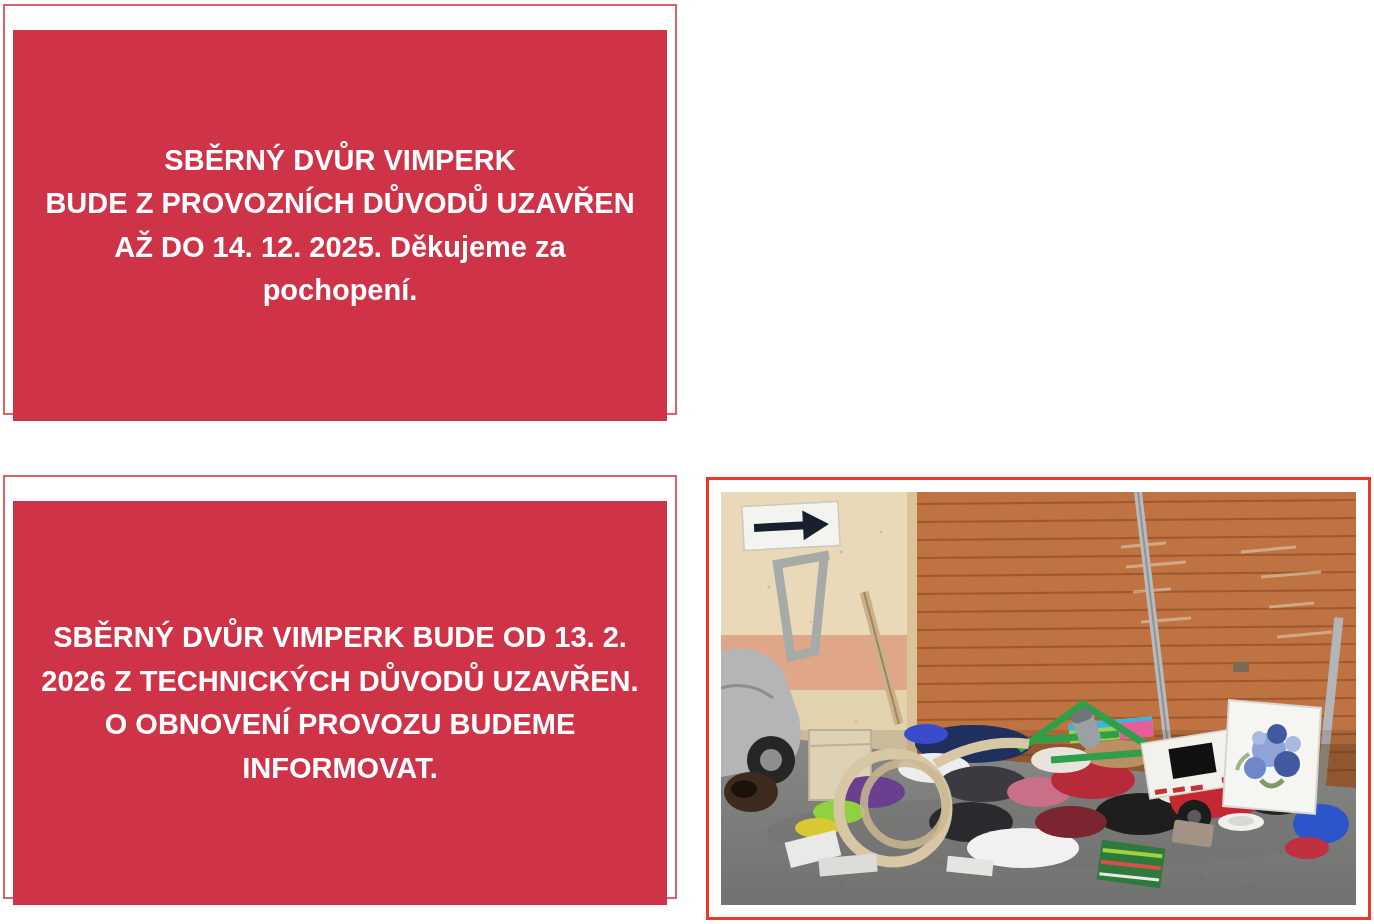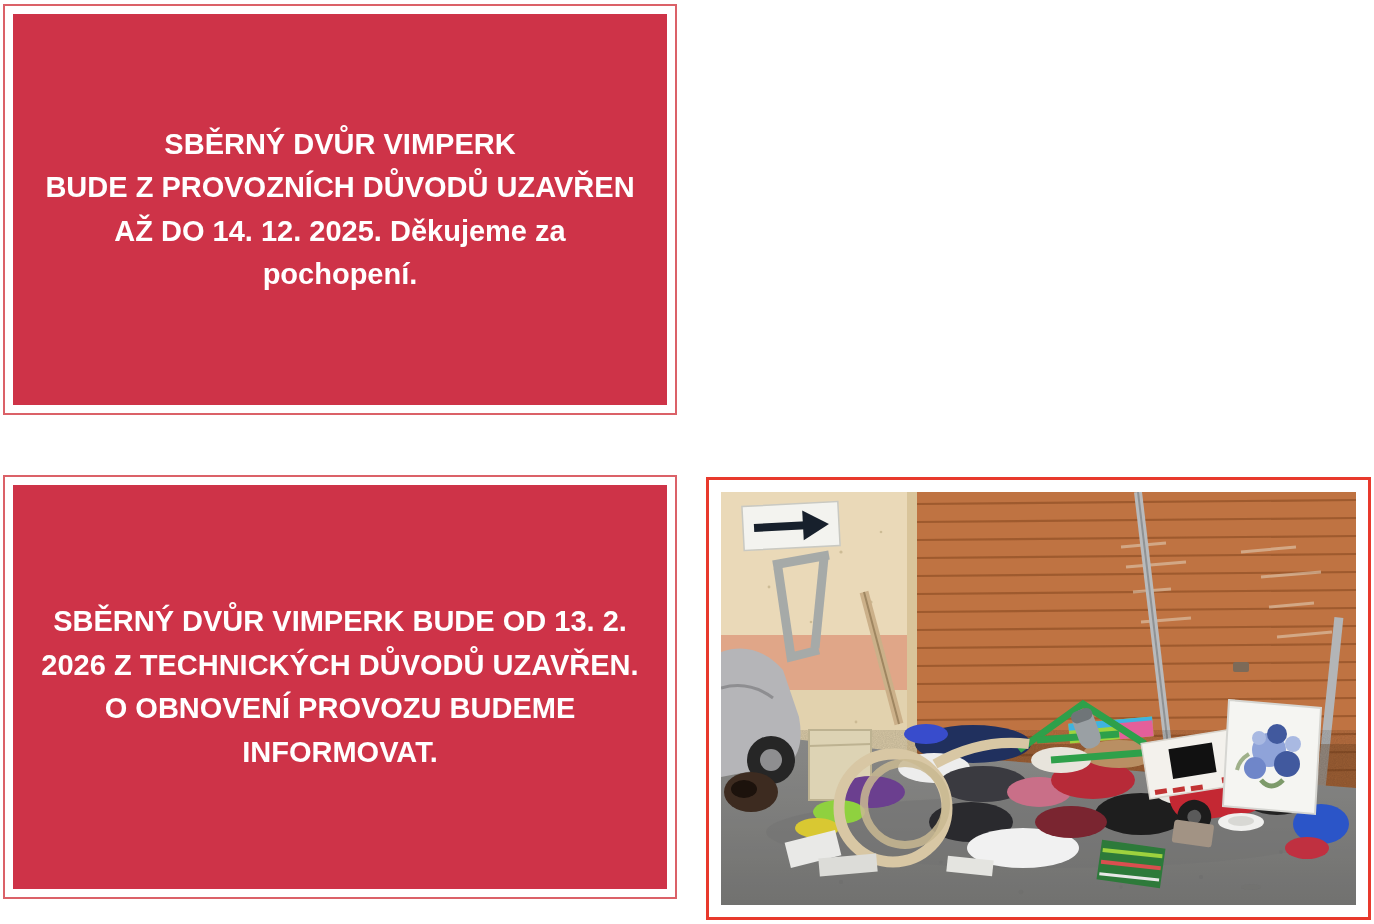--- a/index.html
+++ b/index.html
@@ -29,20 +29,21 @@
     padding:8px;
   }
   .notice-fill{
     width:100%;height:100%;
     background:var(--notice-fill);
     display:flex;
     flex-direction:column;
     align-items:center;
     justify-content:center;
     text-align:center;
+    margin-top:16px;
   }
   .notice-text{
     color:var(--notice-text);
     font-weight:bold;
     font-size:29px;
     line-height:1.5;
     white-space:pre-line;
     letter-spacing:0;
   }
   .notice-heading{

